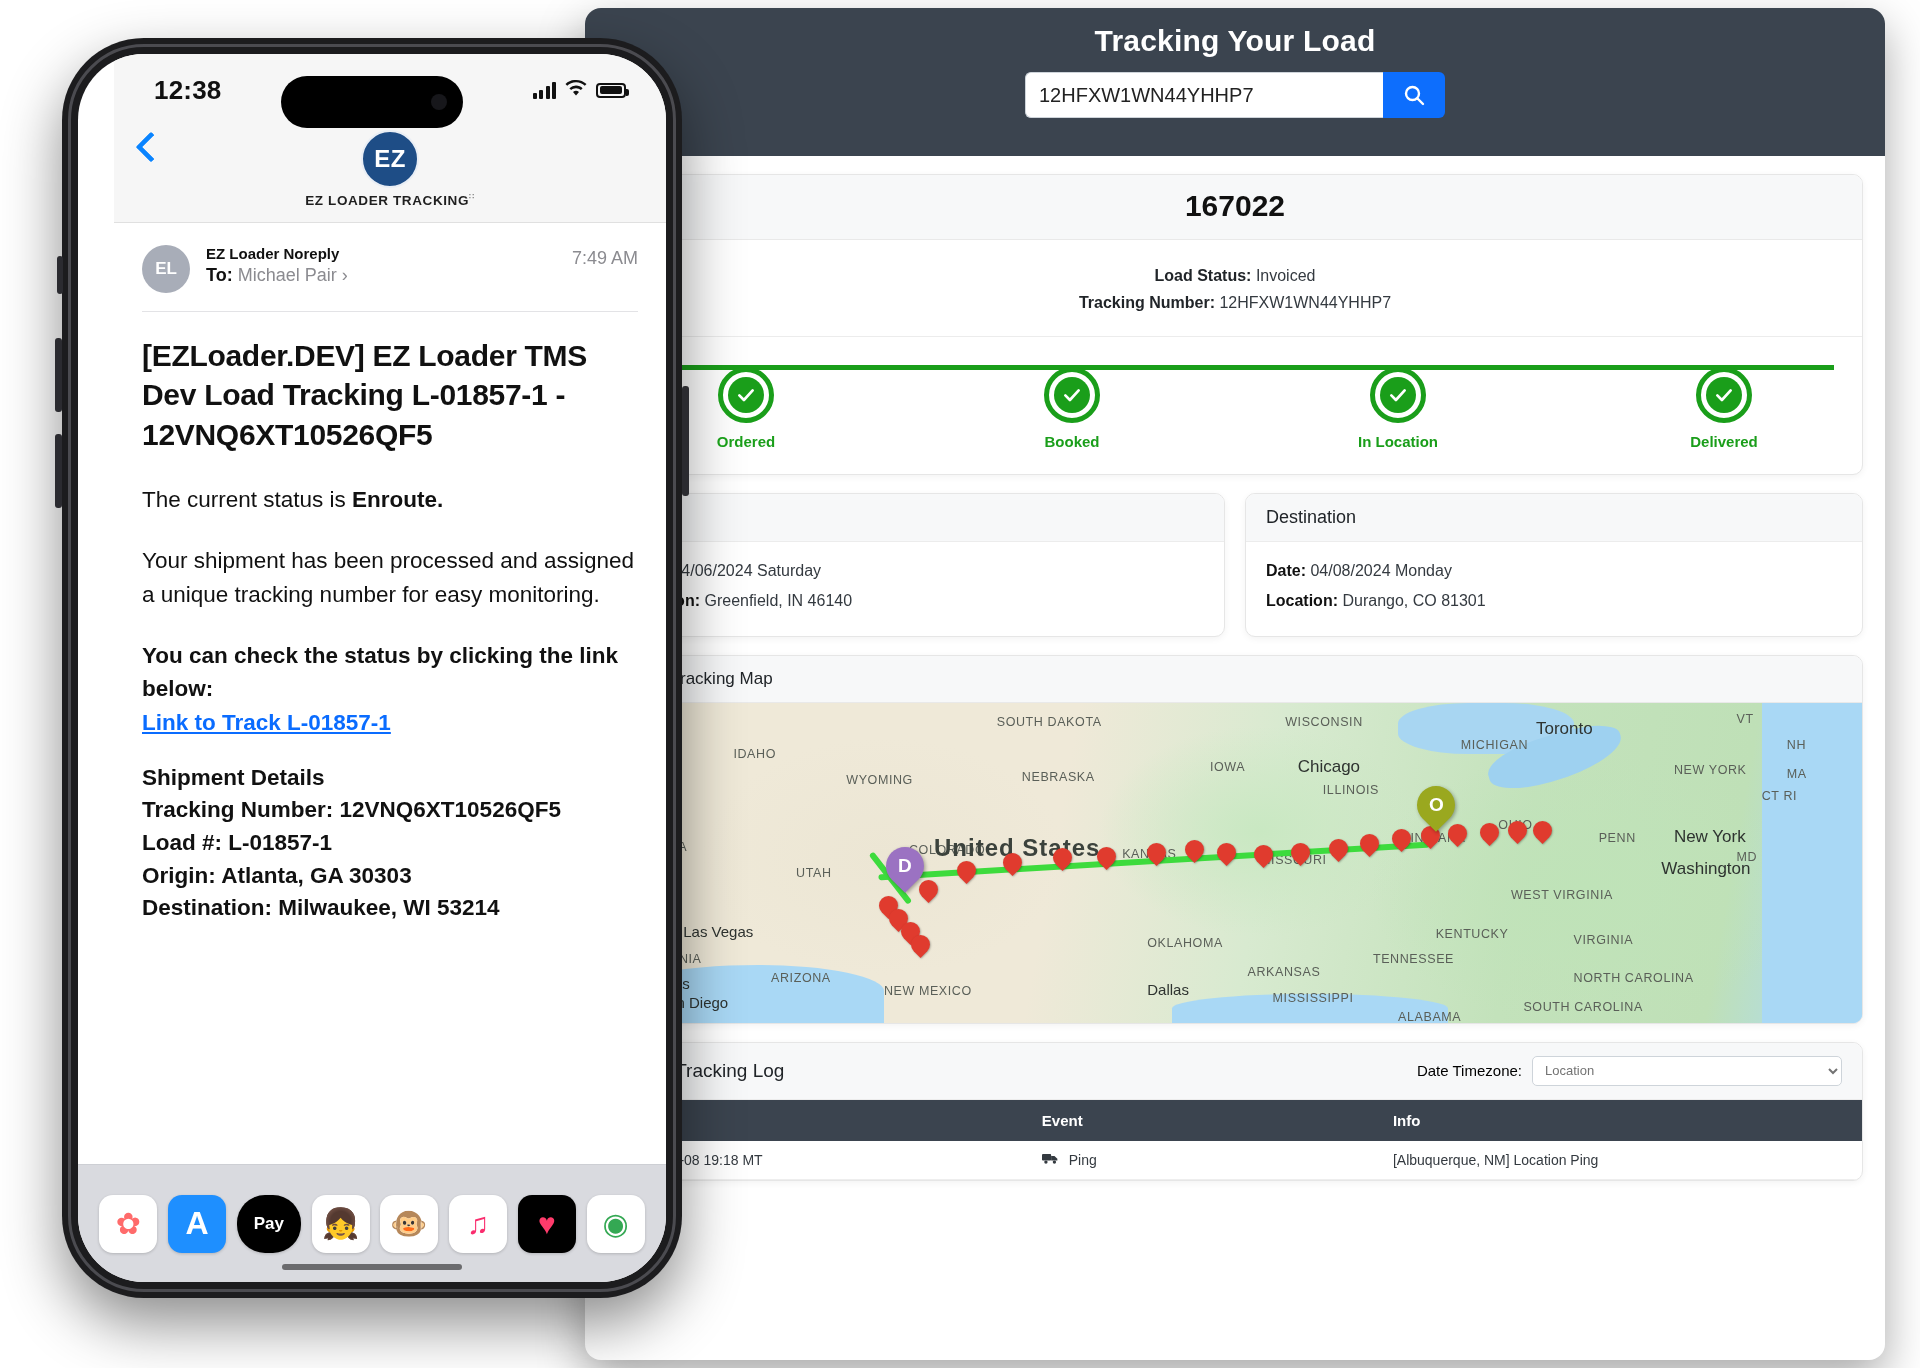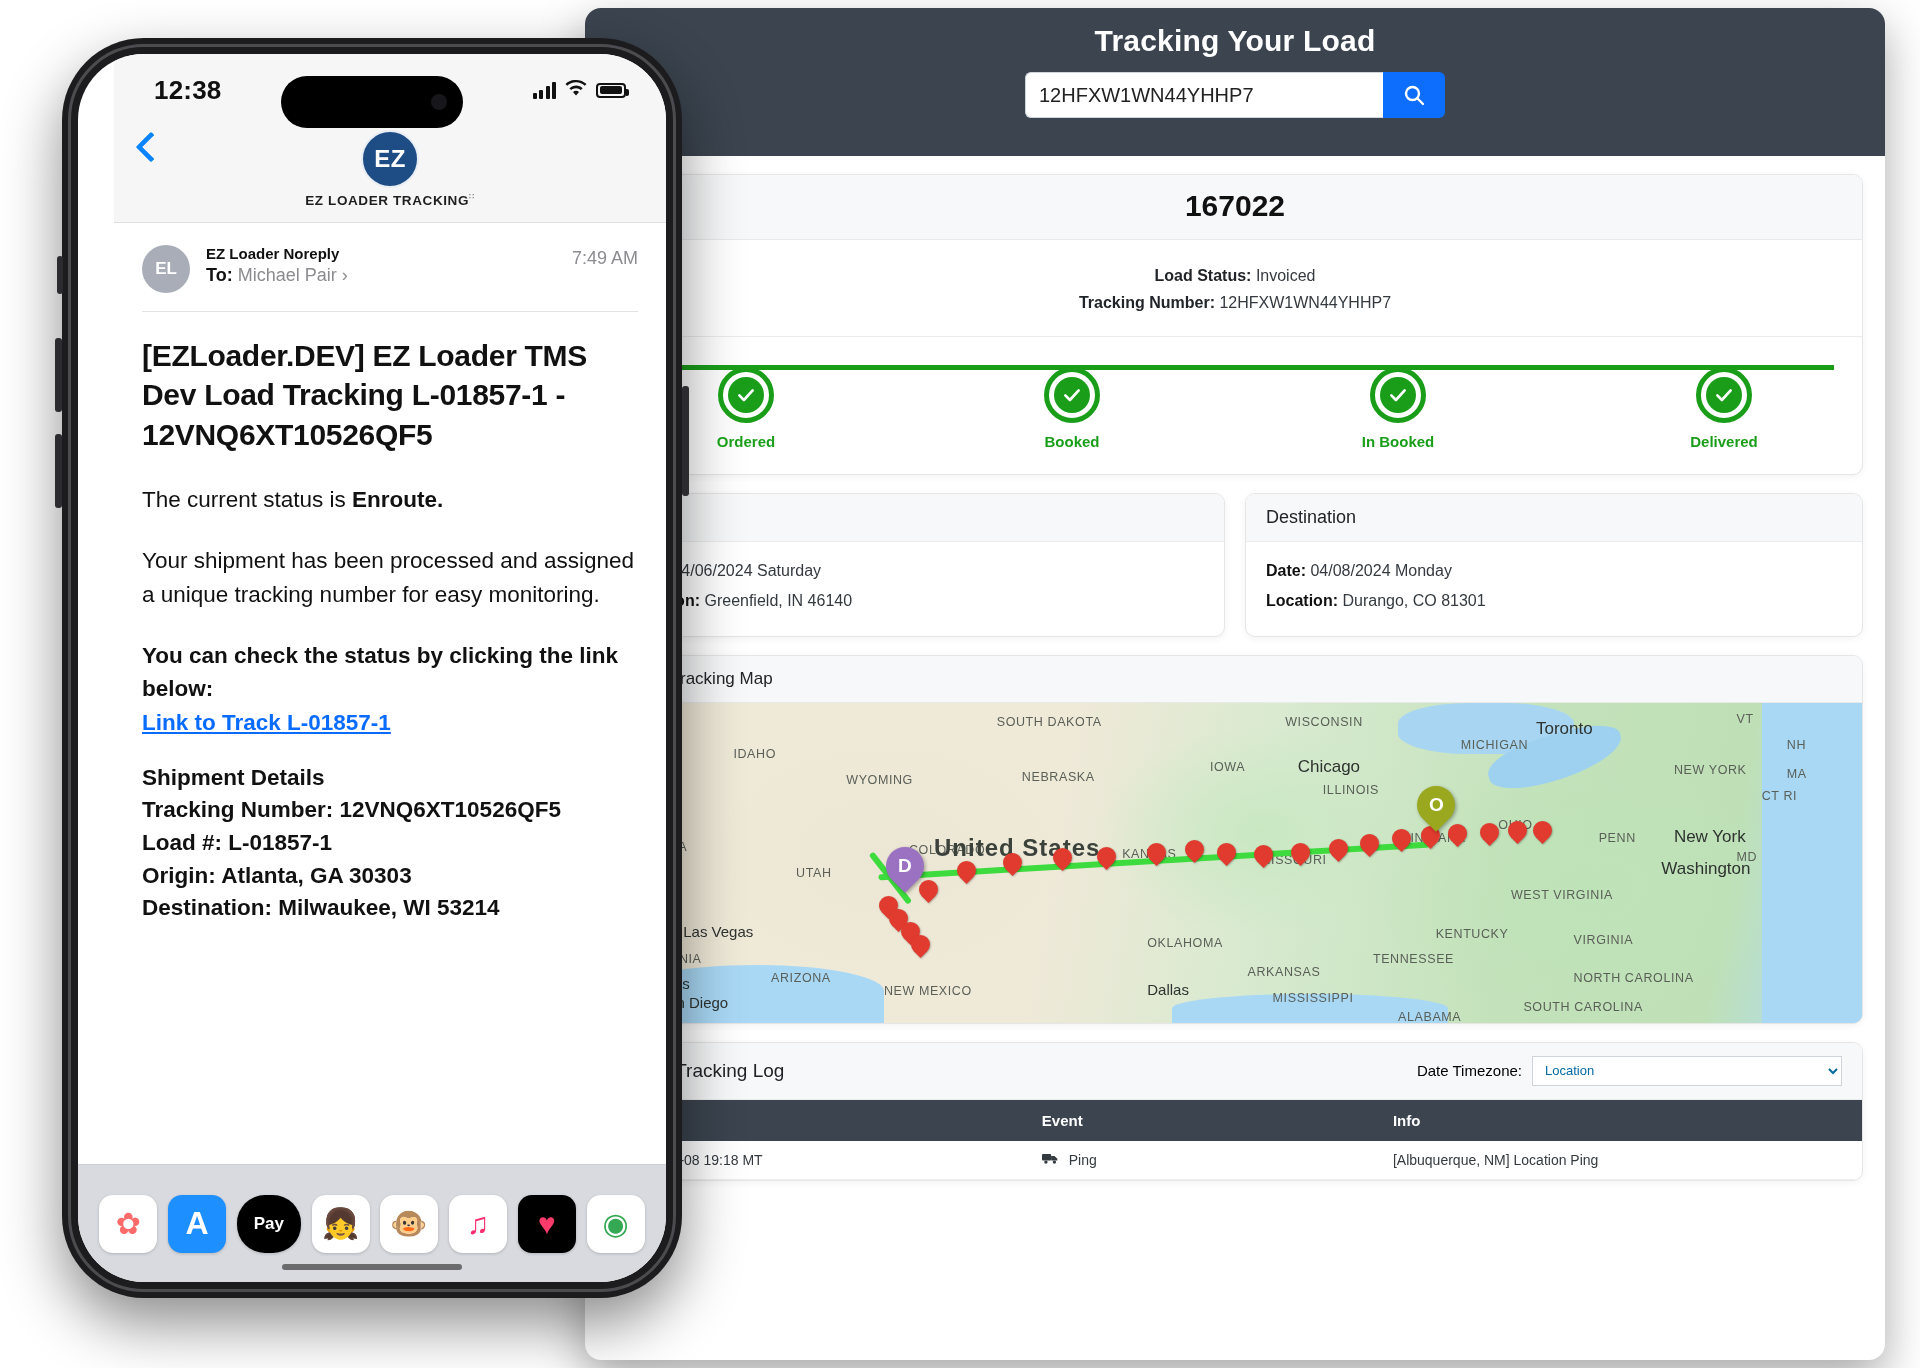--- a/index.html
+++ b/index.html
@@ -230,22 +230,22 @@
     display:flex; align-items:center; justify-content:space-between;
     background: #f7f8f9;
     border-bottom: 1px solid #ececec;
     padding: 13px 20px;
   }
   .log-title { font-size: 19px; color:#212529; }
   .tz-wrap { display:flex; align-items:center; gap:10px; }
   .tz-label { font-size: 15px; color:#000000; }
   .tz-select {
     width: 310px; height: 30px;
-    border: 1px solid #ced4da; border-radius: 0;
-    background:#fff; font-size: 13px; color:#0369a1;
+    border: 1px solid #ced4da; border-radius: 5px;
+    background:#fff; font-size: 13px; color:#737373;
     padding: 0 8px;
     font-family: "Liberation Sans", sans-serif;
   }
   .log-table { width:100%; border-collapse: collapse; }
   .log-table thead th {
     background: #3b444f; color:#fff;
     text-align:left; font-size:15px; font-weight:bold;
     padding: 12px 20px;
   }
   .log-table tbody td {
@@ -451,21 +451,21 @@
               <div class="step-label">Booked</div>
             </div>
             <div class="step">
               <div class="step-circle">
                 <div class="step-inner">
                     <svg width="20" height="20" viewBox="0 0 24 24" fill="none" stroke="#fff" stroke-width="3.2" stroke-linecap="round" stroke-linejoin="round">
                       <polyline points="4,12.5 9.5,18 20,6.5"></polyline>
                     </svg>
                   </div>
               </div>
-              <div class="step-label">In Booked</div>
+              <div class="step-label">In Location</div>
             </div>
             <div class="step">
               <div class="step-circle">
                 <div class="step-inner">
                     <svg width="20" height="20" viewBox="0 0 24 24" fill="none" stroke="#fff" stroke-width="3.2" stroke-linecap="round" stroke-linejoin="round">
                       <polyline points="4,12.5 9.5,18 20,6.5"></polyline>
                     </svg>
                   </div>
               </div>
               <div class="step-label">Delivered</div>

